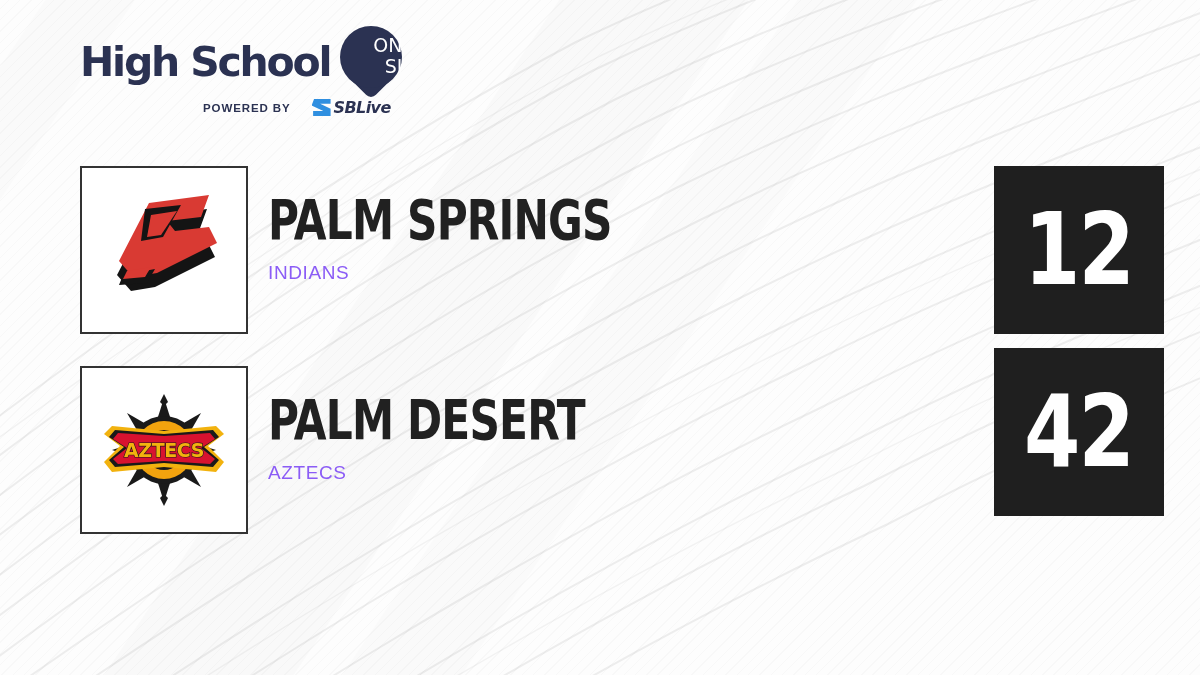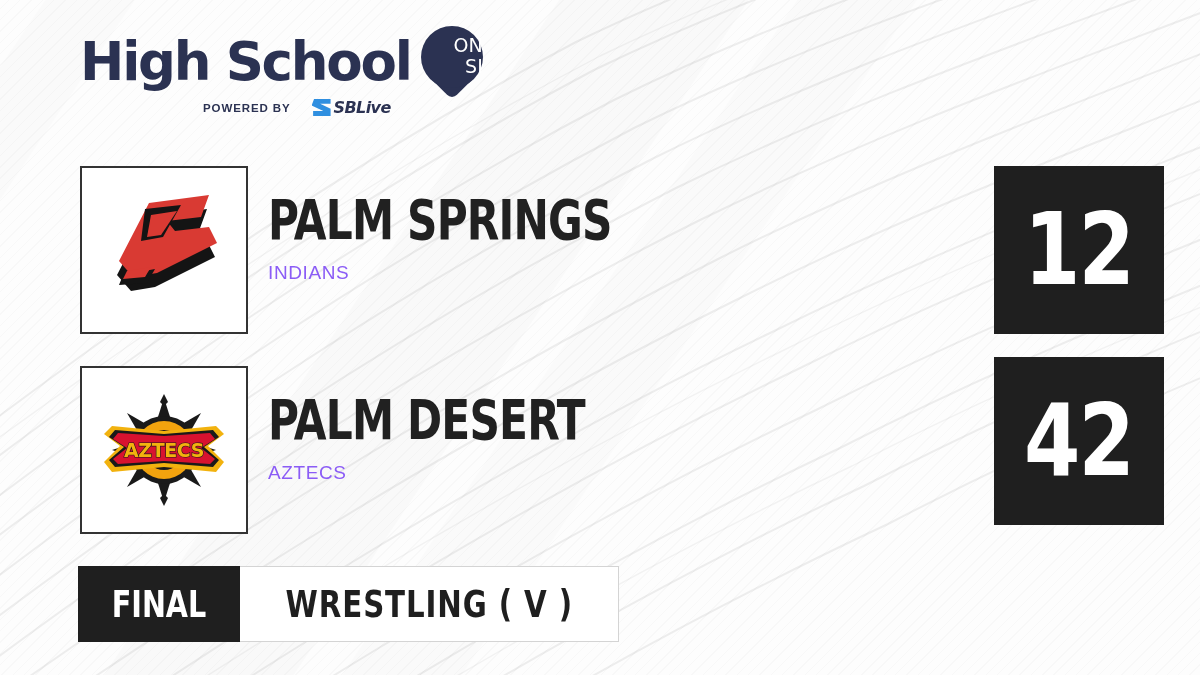--- a/index.html
+++ b/index.html
@@ -46,21 +46,21 @@
   .content { position:relative; z-index:10; width:100%; height:100%; }
 
   
   .brand { position:absolute; left:80px; top:32px; width:430px; }
 
   .brand-top { display:flex; align-items:center; gap:10px; height:60px; }
 
   .brand-wordmark {
     font-family:"DejaVu Sans", sans-serif;
     font-weight:bold;
-    font-size:53px;
+    font-size:41px;
     line-height:56px;
     letter-spacing:-2.2px;
     color:#2b3252;
     white-space:nowrap;
   }
 
   .pin {
     position:relative;
     width:62px; height:74px;
     flex:0 0 62px;
@@ -161,21 +161,21 @@
 
   
   .score-box {
     position:absolute;
     left:950px;
     width:170px; height:168px;
     background:#1f1f1f;
     display:flex; align-items:center; justify-content:center;margin-left:44px;
   }
   .score-box.row1 { top:166px; }
-  .score-box.row2 { top:357px; }
+  .score-box.row2 { top:348px; }
 
   .score-value {
     font-family:"DejaVu Sans Condensed","DejaVu Sans", sans-serif;
     font-weight:bold;
     font-size:100px;
     line-height:100px;
     letter-spacing:-2px;
     color:#ffffff;
     transform:scaleX(.9);
   }
@@ -338,23 +338,15 @@
       </div>
     </div>
 
     <div class="score-box row1">
       <span class="score-value">12</span>
     </div>
     <div class="score-box row2">
       <span class="score-value">42</span>
     </div>
 
-    <div class="status-bar">
-      <div class="status-chip">
-        <span class="status-chip-text">FINAL</span>
-      </div>
-      <div class="status-sport">
-        <span class="status-sport-text">WRESTLING ( V )</span>
-      </div>
-    </div>
 
   </div>
 </div>
 
 </body></html>

